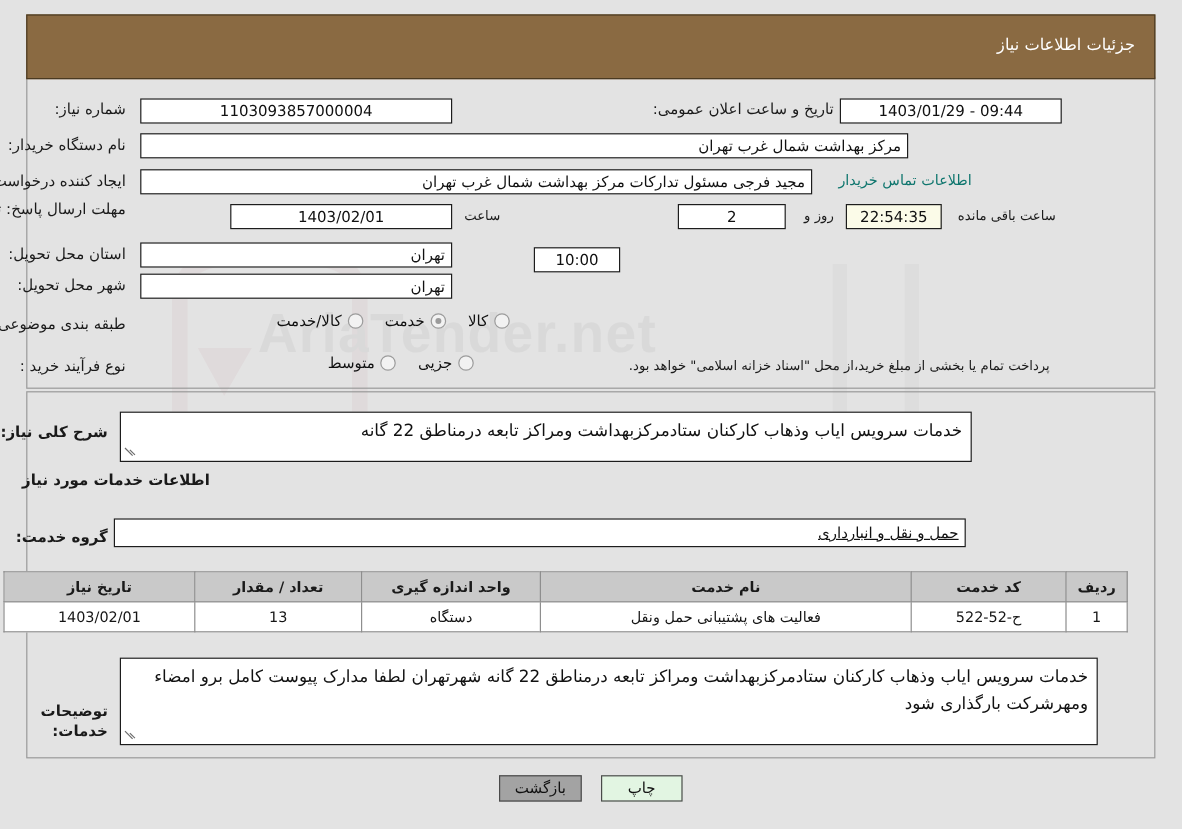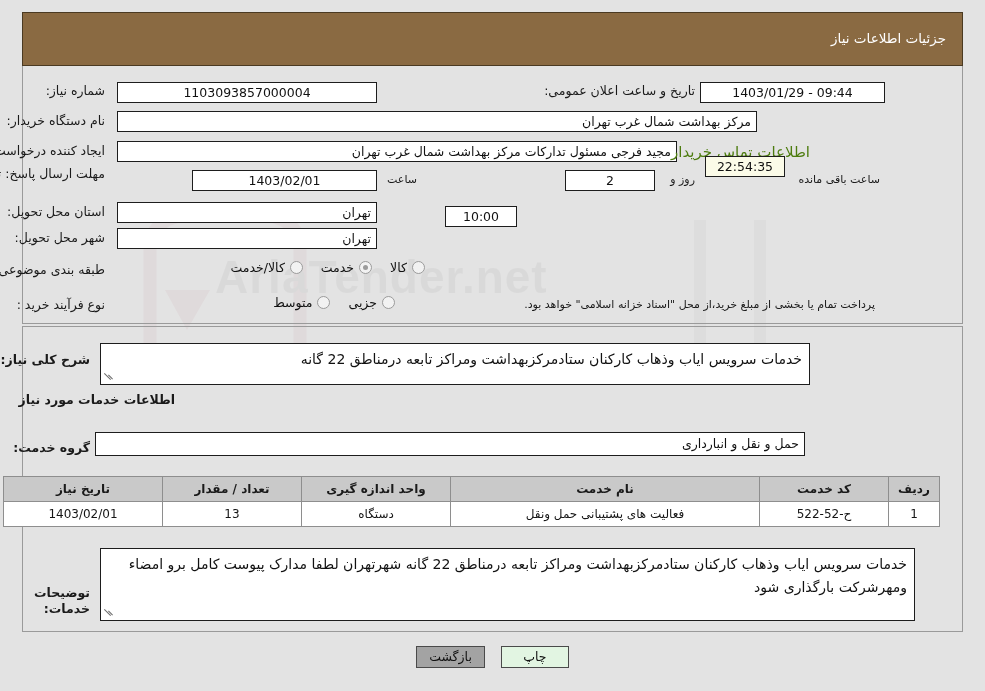--- a/index.html
+++ b/index.html
@@ -101,22 +101,22 @@
     padding: 0 5px;
     overflow: hidden;
     text-overflow: ellipsis;
     white-space: nowrap;
   }
   .box.center { text-align: center; }
   .box.rightal{ text-align: right; }
   .box.cream  { background: #fbfbe8; text-align: center; }
 
   .link {
-    color: #4d7c0f;
-    font-size: 15px;
+    color: #0f766e;
+    font-size: 12px;
     cursor: pointer;
   }
   .inline-t { font-size: 11px; color: #1a1a1a; }
 
   
   .radio {
     width: 13px;
     height: 13px;
     border-radius: 50%;
     border: 1px solid #9b9b9b;
@@ -231,21 +231,21 @@
     line-height: 20px;
     text-align: center;
     padding: 0 12px;
     box-sizing: border-box;
     cursor: pointer;
     color: #111;
   }
   .btn.back  { background: #a3a3a3; }
   .btn.print { background: #e2f5e2; }
 
-  .underlined { }
+  .underlined { text-decoration: underline; }
 </style>
 </head>
 <body>
 
 <div id="watermark">
   <svg width="985" height="230" viewBox="0 0 985 230" xmlns="http://www.w3.org/2000/svg">
     <g fill="none" stroke="#c9a0a8" stroke-width="13">
       <path d="M150 190 L150 70 Q150 35 195 35 L255 35 Q300 35 300 70 L300 190"></path>
     </g>
     <g fill="#c9a0a8">
@@ -293,21 +293,21 @@
 </div>
 <div class="box center" style="position:absolute; top:170px; right:608px; width:185px; z-index:4;">1403/02/01</div>
 <div style="position:absolute; top:172px; right:568px; z-index:4;">
   <span class="inline-t">ساعت</span>
 </div>
 <div class="box center" style="position:absolute; top:170px; right:468px; width:72px; z-index:4;margin-top:36px;">10:00</div>
 <div class="box center" style="position:absolute; top:170px; right:330px; width:90px; z-index:4;">2</div>
 <div style="position:absolute; top:172px; right:290px; z-index:4;">
   <span class="inline-t">روز و</span>
 </div>
-<div class="box cream" style="position:absolute; top:156px; right:200px; width:80px; z-index:4;">22:54:35</div>
+<div class="box cream" style="position:absolute; top:170px; right:200px; width:80px; z-index:4;">22:54:35</div>
 <div style="position:absolute; top:172px; right:105px; z-index:4;">
   <span class="inline-t">ساعت باقی مانده</span>
 </div>
 
 <div class="frow" style="top:204px; right:880px; z-index:4;">
   <span class="lbl">استان محل تحویل:</span>
 </div>
 <div class="box rightal" style="position:absolute; top:202px; right:608px; width:260px; z-index:4;">تهران</div>
 
 <div class="frow" style="top:230px; right:880px; z-index:4;">

